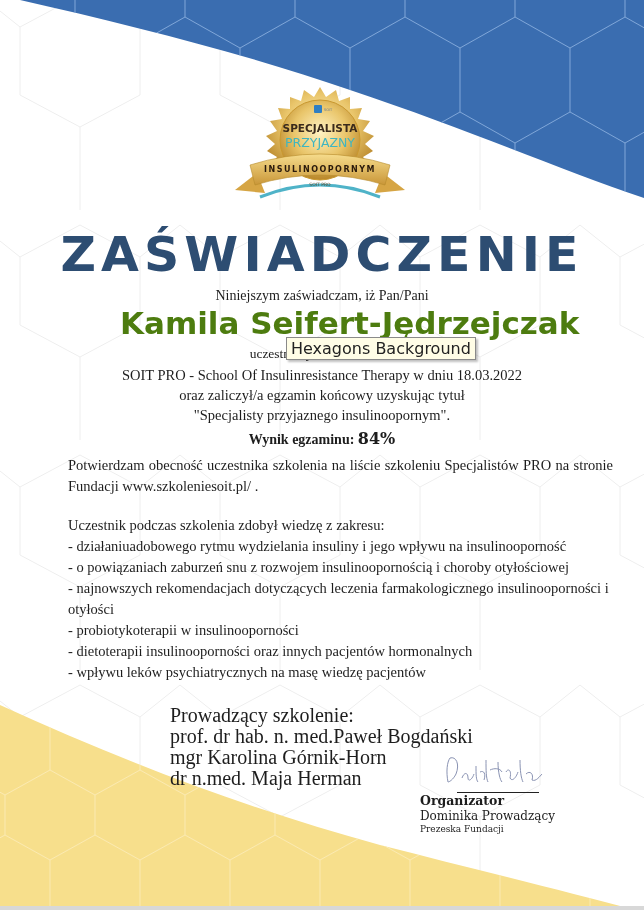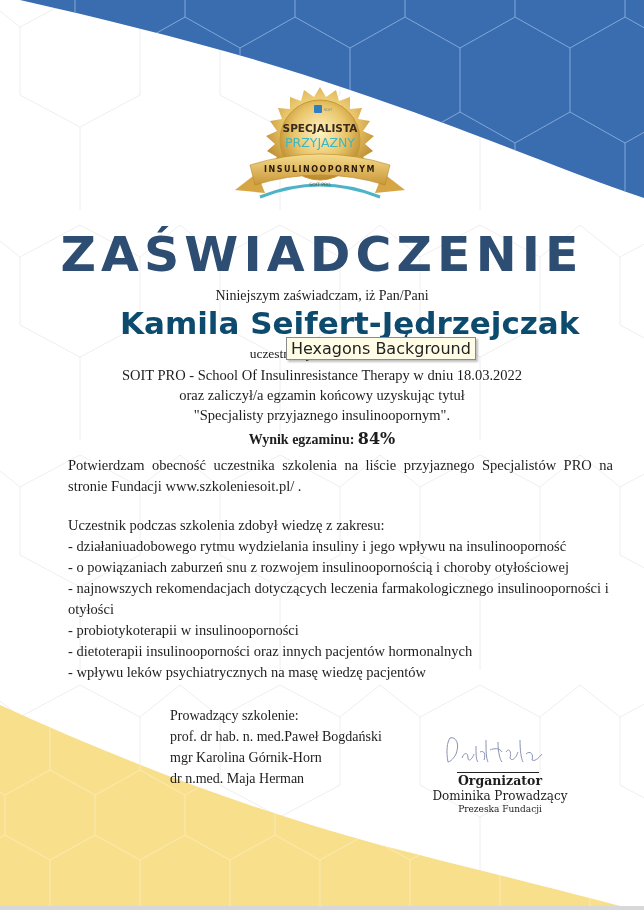--- a/index.html
+++ b/index.html
@@ -14,38 +14,38 @@
       position: absolute; left: 0; width: 644px; top: 226px; text-align: center;
       font-family: "DejaVu Sans", sans-serif; font-weight: bold; font-size: 48px;
       letter-spacing: 5px; color: #2d4d72; z-index: 3;
       transform: scaleX(1.02);
     }
     .line { position: absolute; left: 0; width: 644px; text-align: center; font-size: 14.5px; z-index: 3; }
     .intro { top: 288px; font-size: 14px; }
     .name {
       position: absolute; left: 120px; top: 305px; width: 500px; text-align: left;
       font-family: "DejaVu Sans", sans-serif; font-weight: bold; font-size: 31px;
-      color: #0c4a6e; z-index: 3; white-space: nowrap;
+      color: #4d7c0f; z-index: 3; white-space: nowrap;
     }
     .participated { top: 346px; font-size: 13.5px; }
     .school { top: 367px; }
     .passed { top: 387px; }
     .titleq { top: 407px; }
     .score { top: 429px; font-weight: bold; font-size: 14px; }
     .score .pct { font-family: "DejaVu Serif", serif; font-size: 16px; }
 
     .para { position: absolute; left: 68px; width: 545px; font-size: 14.5px; line-height: 21px; z-index: 3; text-align: justify; }
     .confirm { top: 455px; }
     .knowledge { top: 515px; text-align: left; }
     .knowledge .li { display: block; }
 
-    .trainers { position: absolute; left: 170px; top: 705px; font-size: 14px; line-height: 21px; z-index: 3; }
+    .trainers { position: absolute; left: 170px; top: 705px; font-size: 20px; line-height: 21px; z-index: 3; }
     .trainers div { display: block; }
 
-    .organizer { position: absolute; left: 420px; top: 732px; width: 160px; text-align: center; z-index: 3; font-family: "DejaVu Serif", serif; }
+    .organizer { position: absolute; left: 420px; top: 752px; width: 160px; text-align: left; z-index: 3; font-family: "DejaVu Serif", serif; }
     .signature { height: 36px; position: relative; }
     .sig-line { border-top: 1.5px solid #222; width: 82px; margin: 0 auto 0 37px; height: 0; }
     .org-label { font-weight: bold; font-size: 12.5px; margin-top: 0px; }
     .org-name { font-size: 12px; margin-top: 1px; }
     .org-role { font-size: 9px; margin-top: 1px; }
 
     .tooltip {
       position: absolute; left: 286px; top: 337px; z-index: 6;
       background: #fffde6; border: 1px solid #8a8a8a; padding: 1px 4px;
       font-family: "DejaVu Sans", sans-serif; font-size: 16px; color: #222;
@@ -117,21 +117,21 @@
 
 <div class="line participated">uczestniczył/a w szkoleniu</div>
 <div class="line school">SOIT PRO - School Of Insulinresistance Therapy w dniu 18.03.2022</div>
 <div class="line passed">oraz zaliczył/a egzamin końcowy uzyskując tytuł</div>
 <div class="line titleq">"Specjalisty przyjaznego insulinoopornym".</div>
 <div class="line score">
   <span>Wynik egzaminu:</span>
   <span class="pct">84%</span>
 </div>
 
-<div class="para confirm">Potwierdzam obecność uczestnika szkolenia na liście przyjaznego Specjalistów PRO na stronie Fundacji  www.szkoleniesoit.pl/ .</div>
+<div class="para confirm">Potwierdzam obecność uczestnika szkolenia na liście szkoleniu Specjalistów PRO na stronie Fundacji  www.szkoleniesoit.pl/ .</div>
 
 <div class="para knowledge">
   <span class="li">Uczestnik podczas szkolenia zdobył wiedzę z zakresu:</span>
   <span class="li">- działaniuadobowego rytmu wydzielania insuliny i jego wpływu na insulinooporność</span>
   <span class="li">- o powiązaniach zaburzeń snu z rozwojem insulinoopornością i choroby otyłościowej</span>
   <span class="li">- najnowszych rekomendacjach dotyczących leczenia farmakologicznego insulinooporności i otyłości</span>
   <span class="li">- probiotykoterapii w insulinooporności</span>
   <span class="li">- dietoterapii insulinooporności oraz innych pacjentów hormonalnych</span>
   <span class="li">- wpływu leków psychiatrycznych na masę wiedzę pacjentów</span>
 </div>

